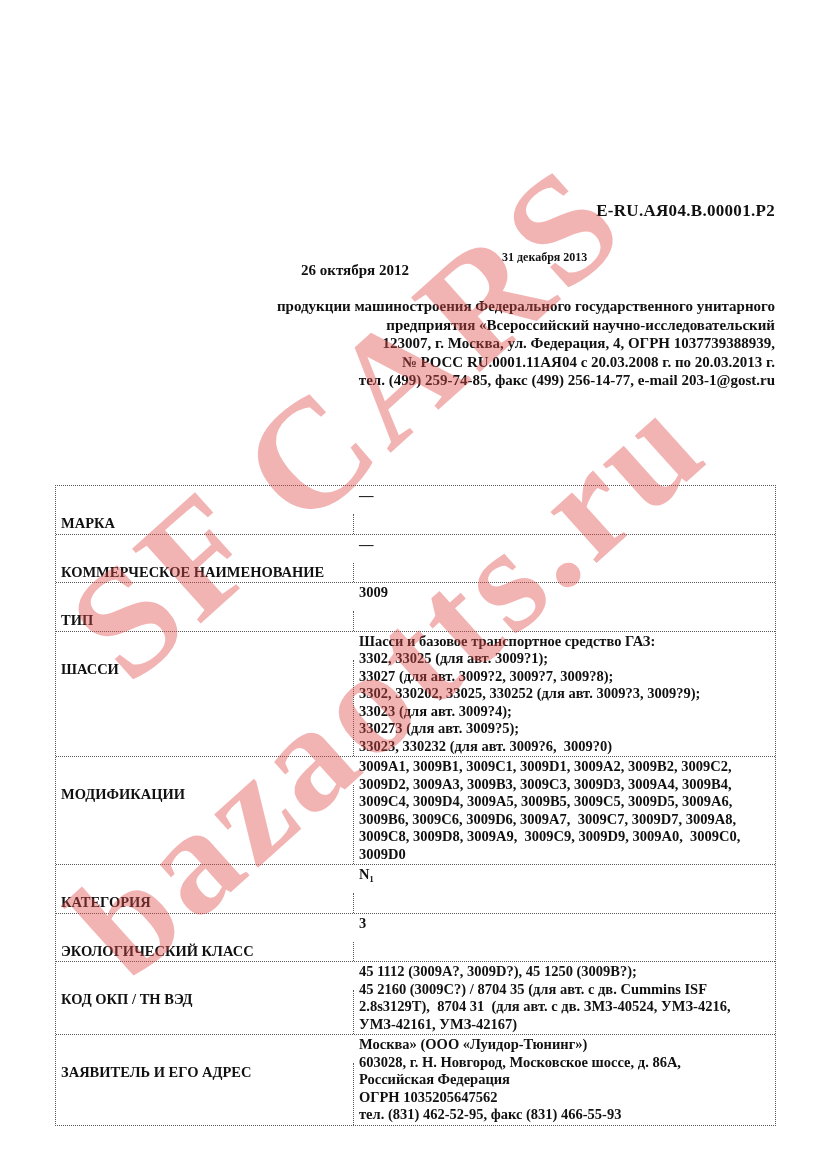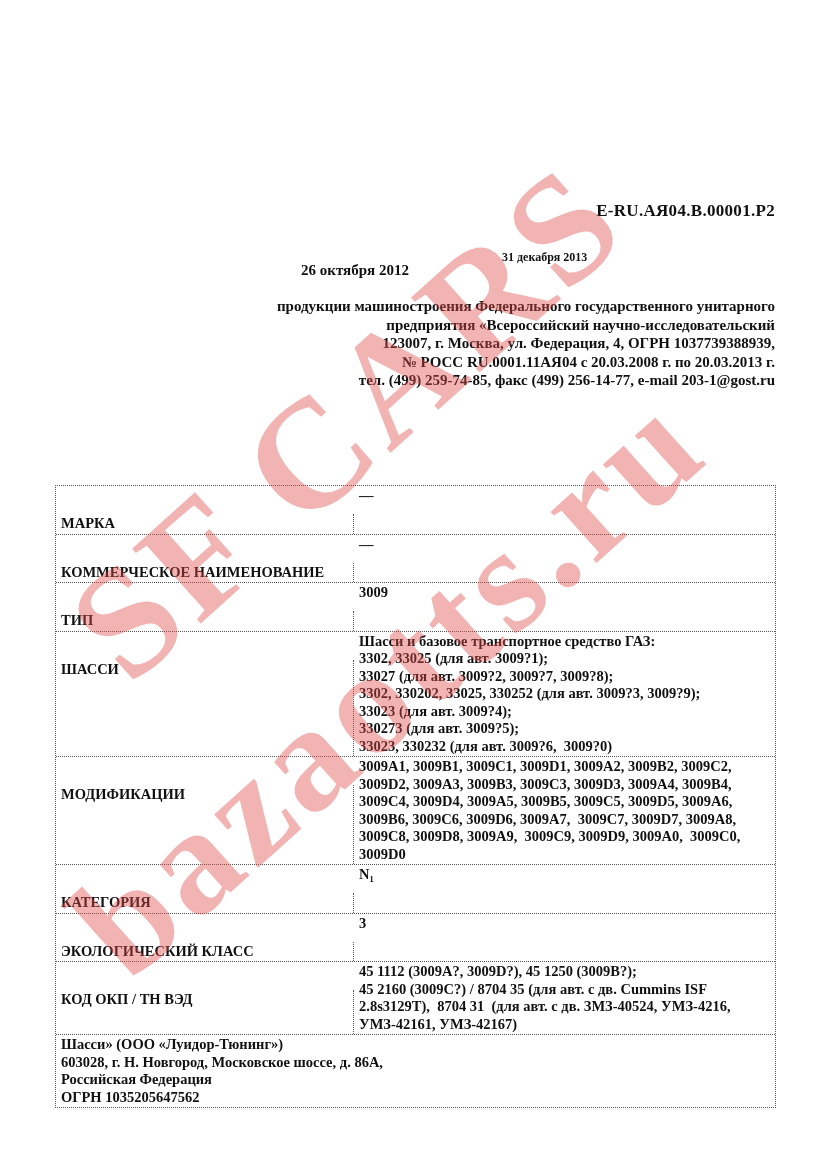--- a/index.html
+++ b/index.html
@@ -135,25 +135,27 @@
       <div class="row">
         <div class="cell label">КОД  ОКП / ТН ВЭД</div>
         <div class="cell value">
           <div class="vline">45 1112 (3009А?, 3009D?), 45 1250 (3009В?);</div>
           <div class="vline">45 2160 (3009С?) / 8704 35 (для авт. с дв. Cummins ISF</div>
           <div class="vline">2.8s3129Т),  8704 31  (для авт. с дв. ЗМЗ-40524, УМЗ-4216,</div>
           <div class="vline">УМЗ-42161, УМЗ-42167)</div>
         </div>
       </div>
       <div class="row">
+        <div class="cell label">ЗАЯВИТЕЛЬ И ЕГО АДРЕС</div>
         <div class="cell value">
-          <div class="vline">Шасси» (ООО «Луидор-Тюнинг»)</div>
+          <div class="vline">Москва» (ООО «Луидор-Тюнинг»)</div>
           <div class="vline">603028, г. Н. Новгород, Московское шоссе, д. 86А,</div>
           <div class="vline">Российская Федерация</div>
           <div class="vline">ОГРН 1035205647562</div>
+          <div class="vline">тел. (831) 462-52-95, факс (831) 466-55-93</div>
         </div>
       </div>
     </div>
 
   <div class="watermark">
     <div class="wm-line wm-1" style="color: rgba(224, 74, 74, 0.42);">SF CARS</div>
     <div class="wm-line wm-2" style="color: rgba(224, 74, 74, 0.42);">bazaotts.ru</div>
   </div>
 
 </div>

